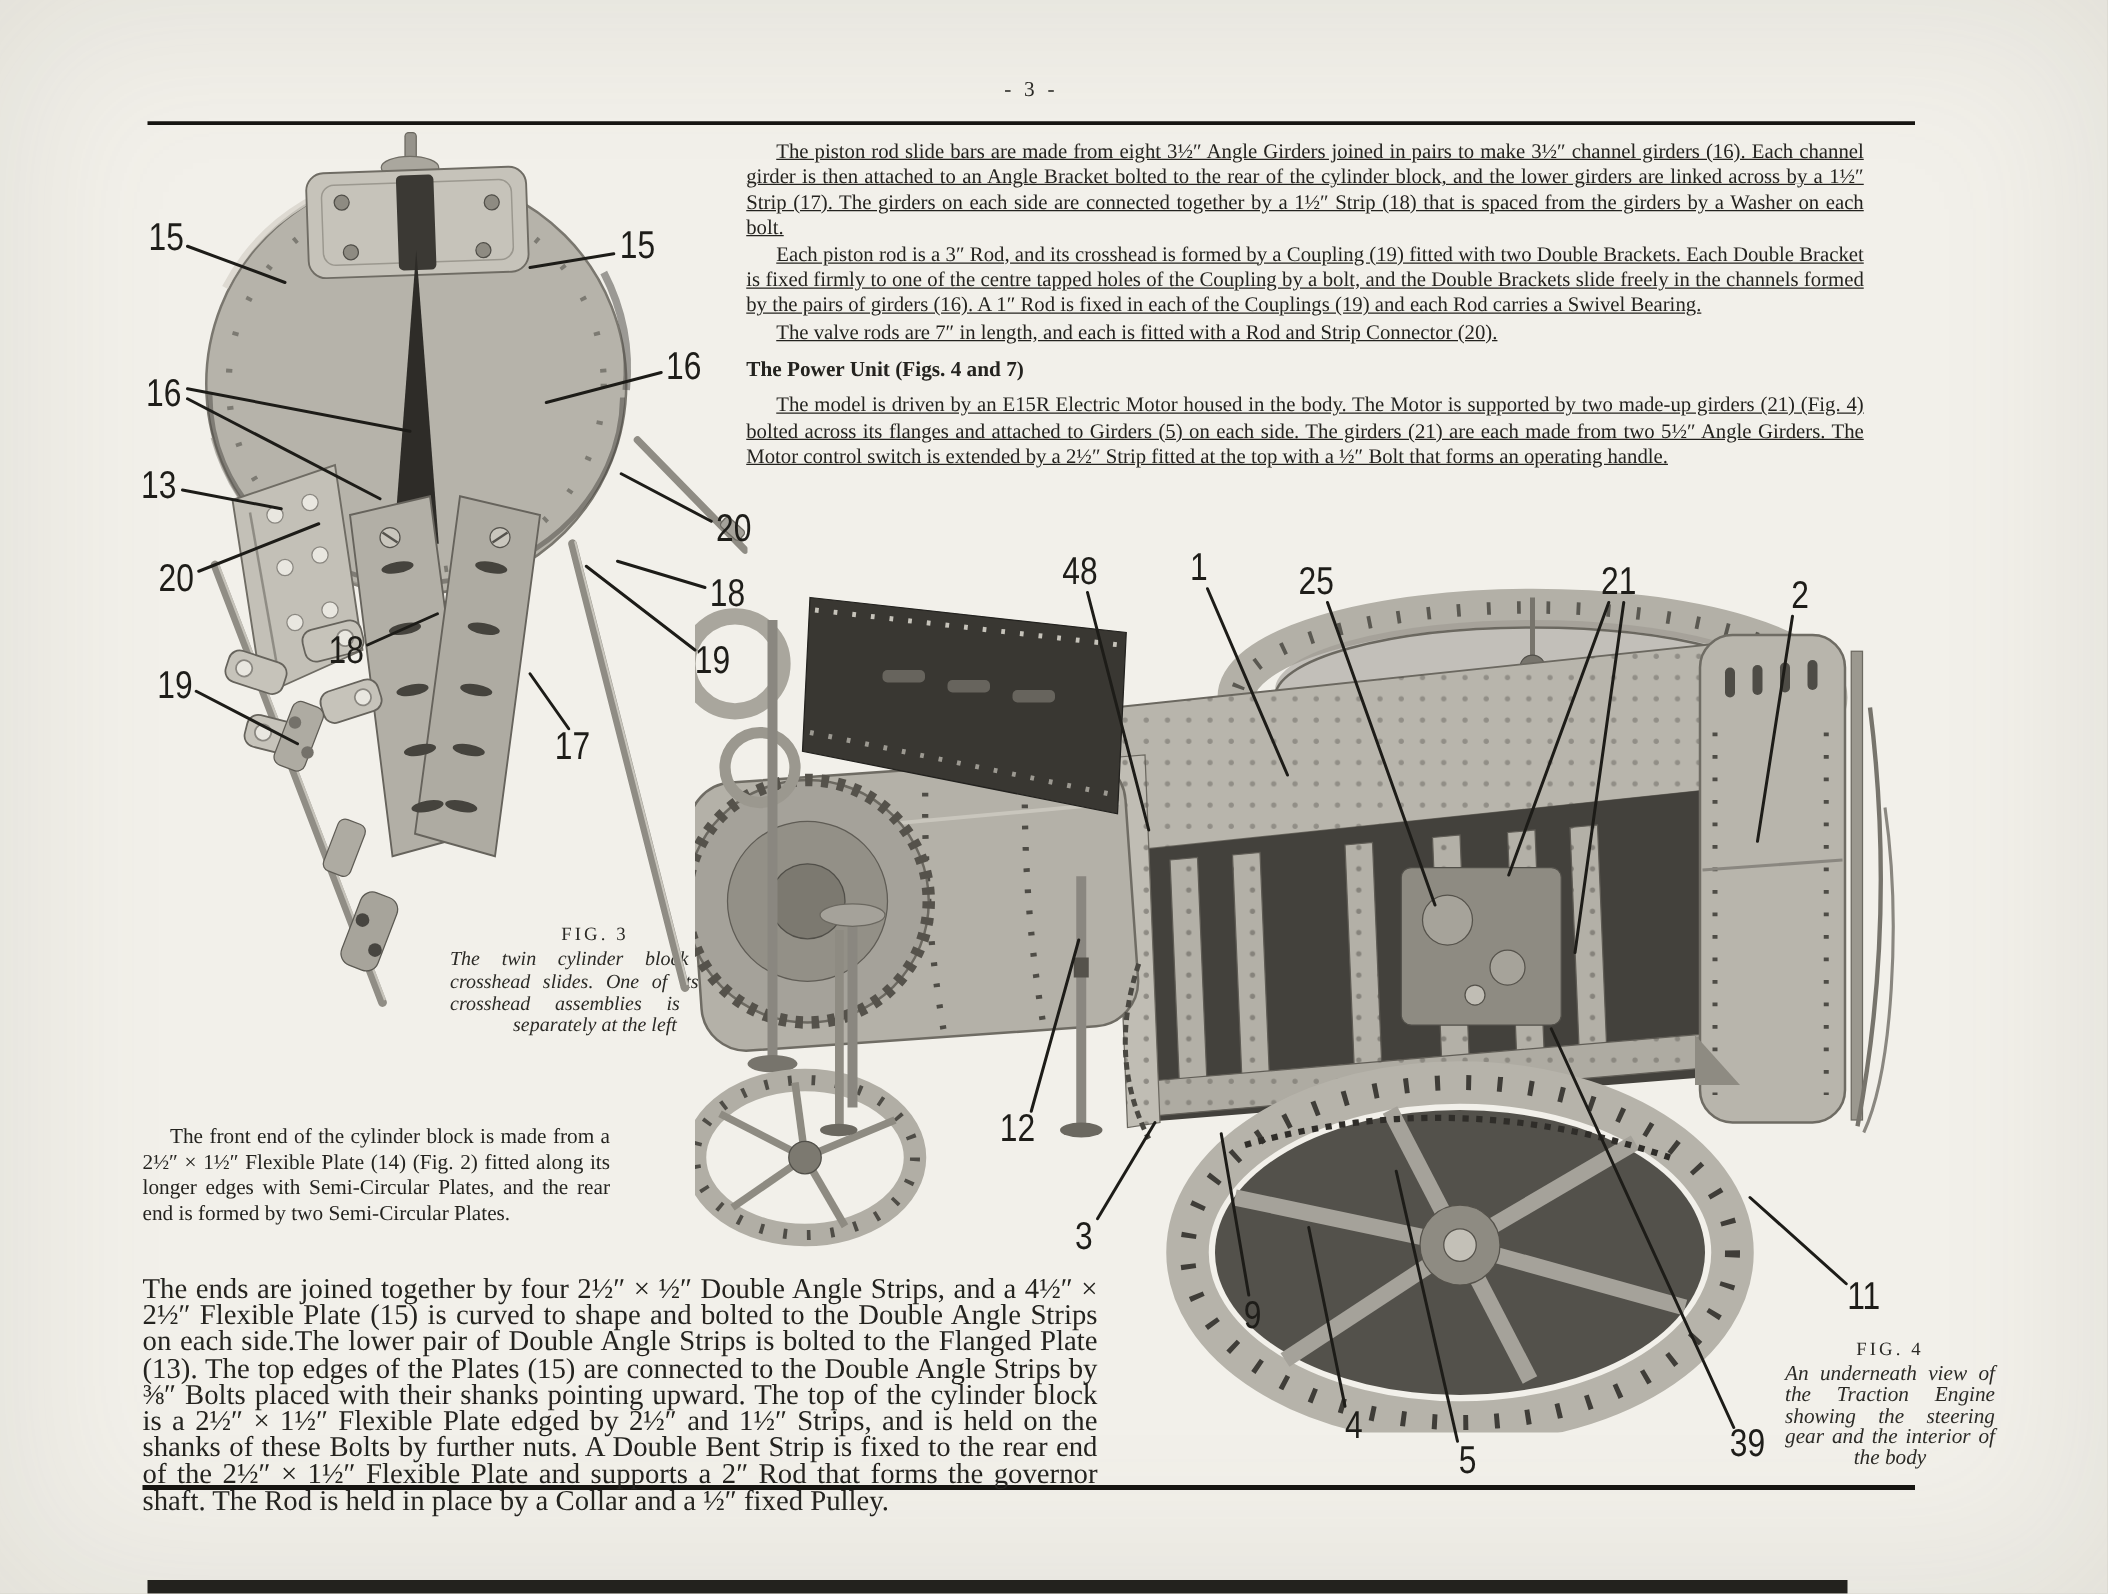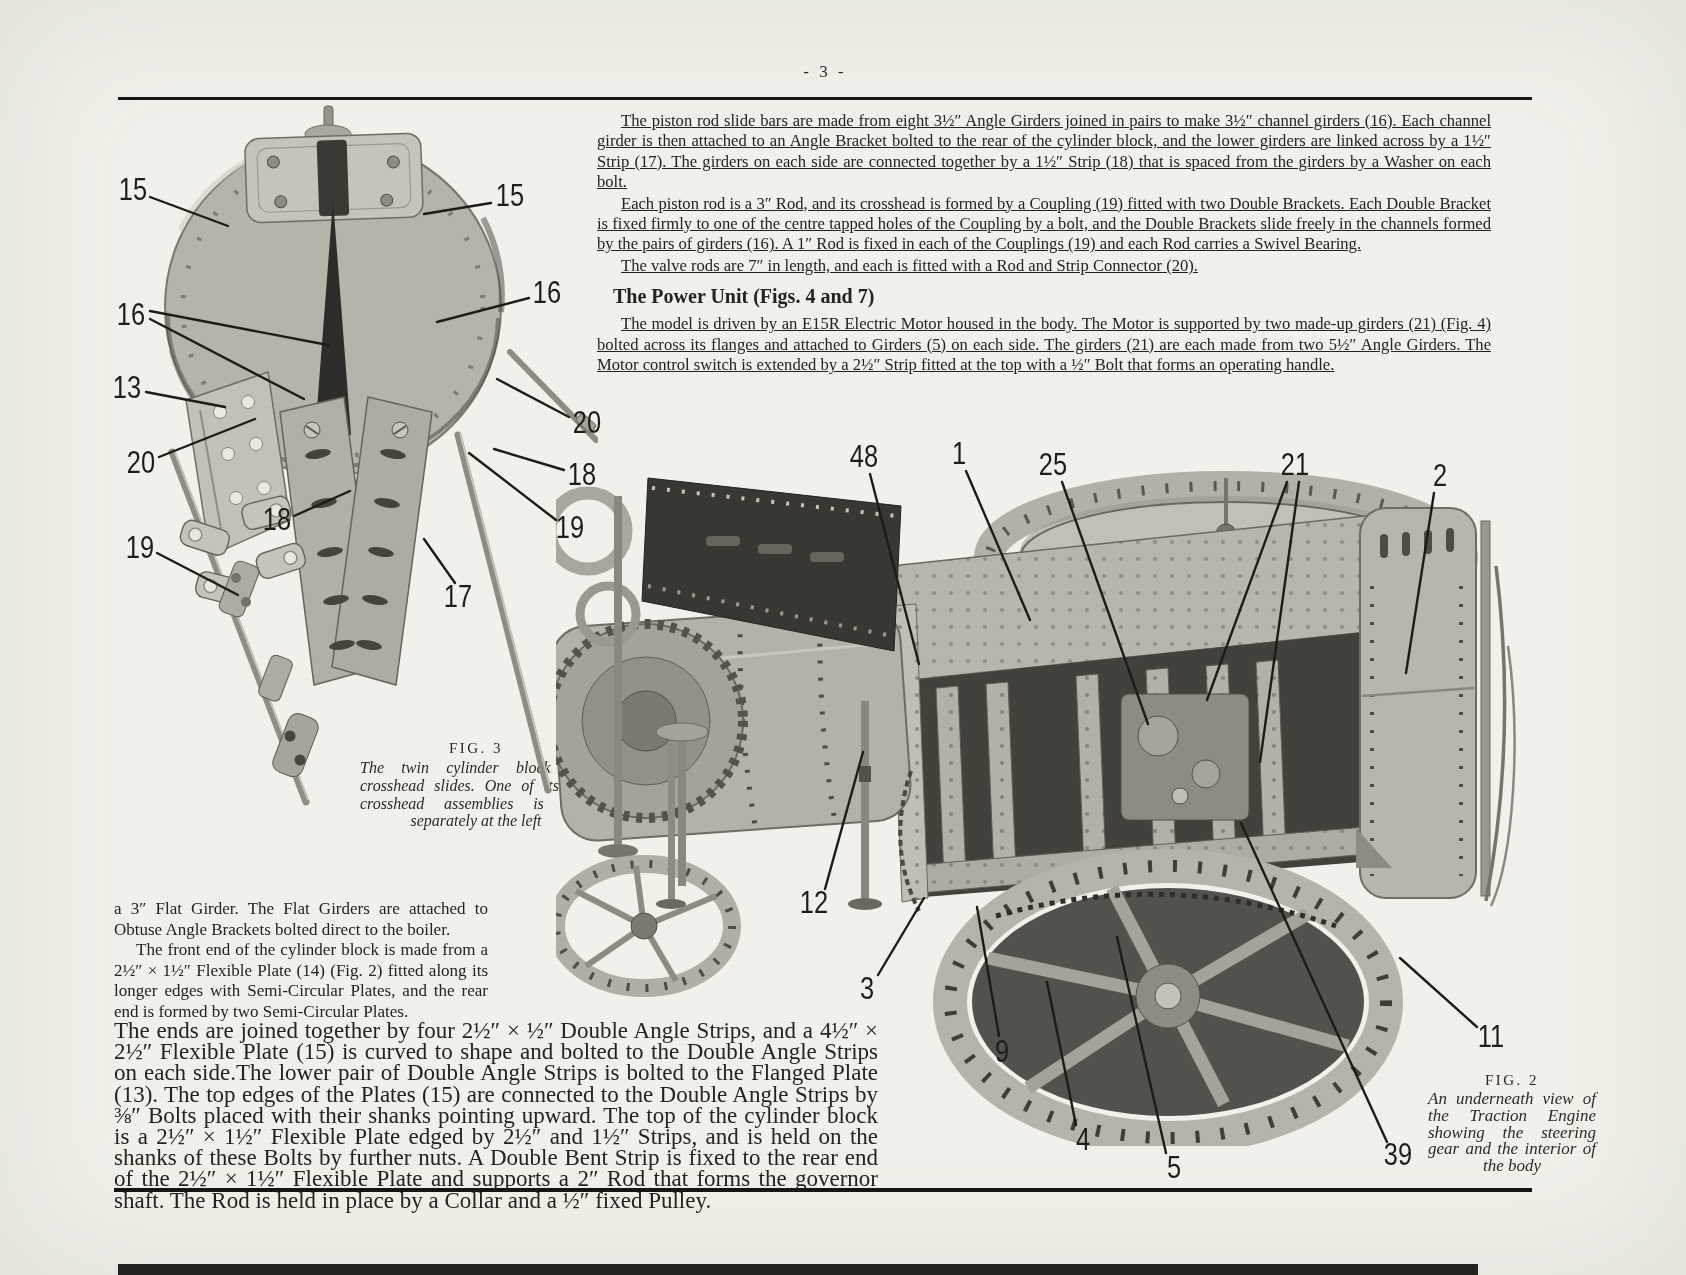--- a/index.html
+++ b/index.html
@@ -12,21 +12,21 @@
   .pagenum{position:absolute;left:770px;top:62px;width:110px;text-align:center;
     font-size:17px;letter-spacing:3px;color:#2a2925;}
   .rule{position:absolute;background:#161511;}
   .rule-top{left:118px;top:97px;width:1414px;height:3px;}
   .rule-bottom{left:114px;top:1188px;width:1418px;height:4px;}
   .bottom-band{position:absolute;left:118px;top:1264px;width:1360px;height:11px;background:#23221e;}
   .rc{position:absolute;left:597px;top:111px;width:894px;
     font-size:16.6px;line-height:20.4px;text-align:justify;}
   .rc p{margin:0 0 1px 0;text-indent:24px;text-decoration:underline;}
   .rc p.gap{margin-bottom:6px;}
-  .rc h2{margin:9px 0 7px 16px;font-size:20px;line-height:22px;text-indent:0;}
+  .rc h2{margin:9px 0 7px 0;font-size:17px;line-height:22px;text-indent:0;}
   .lc-narrow{position:absolute;left:114px;top:899px;width:374px;
     font-size:17px;line-height:20.6px;text-align:justify;}
   .lc-narrow p{margin:0;}
   .lc-narrow p.ind{text-indent:22px;}
   .lc-wide{position:absolute;left:114px;top:1020px;width:764px;
     font-size:23px;line-height:21.2px;text-align:justify;}
   .lc-wide p{margin:0;}
   .cap{position:absolute;text-align:center;color:#2b2a26;}
   .figlabel{font-size:15px;letter-spacing:2.5px;margin-bottom:2px;}
   .captext{font-style:italic;text-align:justify;text-align-last:center;}
@@ -272,34 +272,33 @@
 
   <div class="rc">
     <p>The piston rod slide bars are made from eight 3½″ Angle Girders joined in pairs to make 3½″ channel girders (16). Each channel girder is then attached to an Angle Bracket bolted to the rear of the cylinder block, and the lower girders are linked across by a 1½″ Strip (17). The girders on each side are connected together by a 1½″ Strip (18) that is spaced from the girders by a Washer on each bolt.</p>
     <p>Each piston rod is a 3″ Rod, and its crosshead is formed by a Coupling (19) fitted with two Double Brackets. Each Double Bracket is fixed firmly to one of the centre tapped holes of the Coupling by a bolt, and the Double Brackets slide freely in the channels formed by the pairs of girders (16). A 1″ Rod is fixed in each of the Couplings (19) and each Rod carries a Swivel Bearing.</p>
     <p class="gap">The valve rods are 7″ in length, and each is fitted with a Rod and Strip Connector (20).</p>
     <h2>The Power Unit (Figs. 4 and 7)</h2>
     <p>The model is driven by an E15R Electric Motor housed in the body. The Motor is supported by two made-up girders (21) (Fig. 4) bolted across its flanges and attached to Girders (5) on each side. The girders (21) are each made from two 5½″ Angle Girders. The Motor control switch is extended by a 2½″ Strip fitted at the top with a ½″ Bolt that forms an operating handle.</p>
   </div>
 
   <div class="lc-narrow">
-    <p>a 3″ Flat Girder. The Flat Girders are attached to Obtuse Angle Brackets bolted direct to the boiler.</p>
     <p class="ind">The front end of the cylinder block is made from a 2½″ × 1½″ Flexible Plate (14) (Fig. 2) fitted along its longer edges with Semi-Circular Plates, and the rear end is formed by two Semi-Circular Plates.</p>
   </div>
 
   <div class="lc-wide">
     <p>The ends are joined together by four 2½″ × ½″ Double Angle Strips, and a 4½″ × 2½″ Flexible Plate (15) is curved to shape and bolted to the Double Angle Strips on each side.The lower pair of Double Angle Strips is bolted to the Flanged Plate (13). The top edges of the Plates (15) are connected to the Double Angle Strips by ⅜″ Bolts placed with their shanks pointing upward. The top of the cylinder block is a 2½″ × 1½″ Flexible Plate edged by 2½″ and 1½″ Strips, and is held on the shanks of these Bolts by further nuts. A Double Bent Strip is fixed to the rear end of the 2½″ × 1½″ Flexible Plate and supports a 2″ Rod that forms the governor shaft. The Rod is held in place by a Collar and a ½″ fixed Pulley.</p>
   </div>
 
   <div class="cap cap3">
     <div class="figlabel">FIG. 3</div>
     <div class="captext">The twin cylinder block and crosshead slides. One of its two crosshead assemblies is seen separately at the left</div>
   </div>
   <div class="cap cap4">
-    <div class="figlabel">FIG. 2</div>
+    <div class="figlabel">FIG. 4</div>
     <div class="captext">An underneath view of the Traction Engine showing the steering gear and the interior of the body</div>
   </div>
 
   <svg id="leaders">
       <line x1="150" y1="197" x2="228" y2="226"></line>
       <line x1="491" y1="203" x2="424" y2="214"></line>
       <line x1="529" y1="298" x2="437" y2="322"></line>
       <line x1="150" y1="311" x2="328" y2="345"></line>
       <line x1="150" y1="319" x2="304" y2="399"></line>
       <line x1="146" y1="392" x2="225" y2="407"></line>

